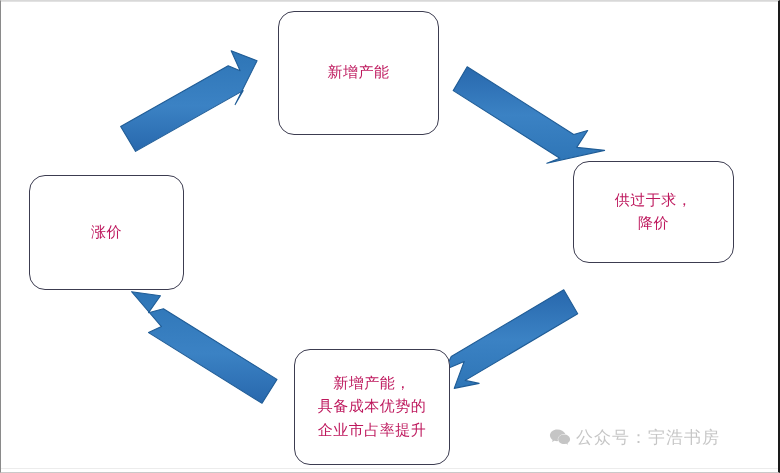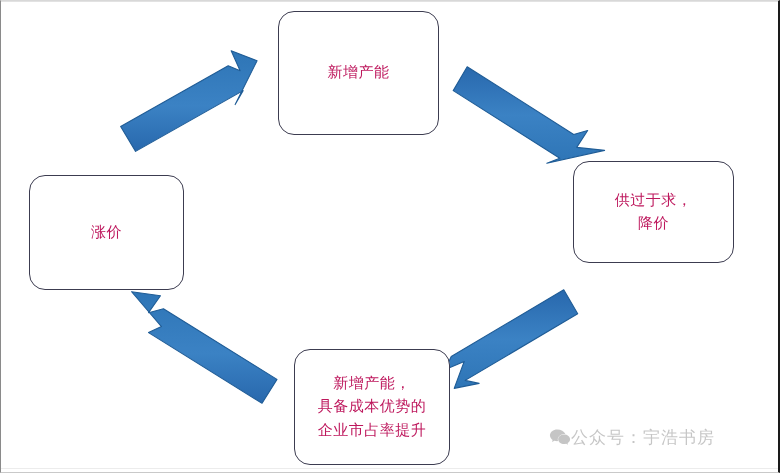--- a/index.html
+++ b/index.html
@@ -67,20 +67,21 @@
     top: 0;
     pointer-events: none;
   }
 
   .watermark {
     position: absolute;
     left: 548px;
     top: 425px;
     display: flex;
     align-items: center;
+    gap: 5px;
     opacity: 0.38;
     color: #6a6a6a;
     font-size: 17px;
     letter-spacing: 1px;
     white-space: nowrap;
   }
   .watermark .wm-icon {
     display: inline-block;
     width: 22px;
     height: 20px;

